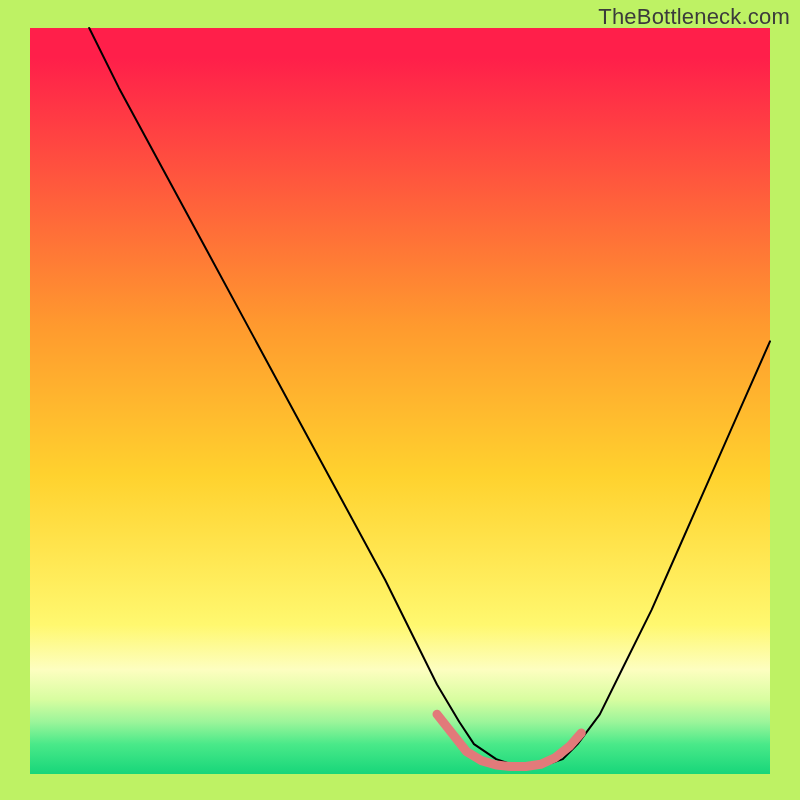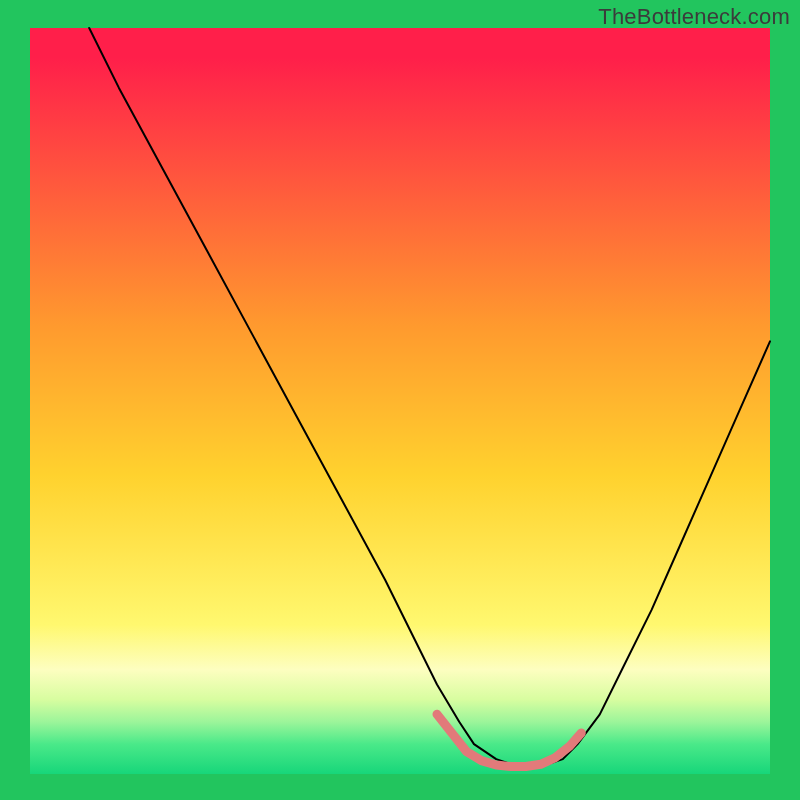--- a/index.html
+++ b/index.html
@@ -8,21 +8,21 @@
     width: 800px;
     height: 800px;
     background: #000;
     overflow: hidden;
     font-family: Arial, Helvetica, sans-serif;
   }
   .frame {
     position: relative;
     width: 800px;
     height: 800px;
-    background: #22c55e;
+    background: #bef264;
   }
   .watermark {
     position: absolute;
     top: 4px;
     right: 10px;
     font-size: 22px;
     color: #3b3b3b;
     letter-spacing: 0.2px;
     z-index: 5;
     font-weight: 500;

